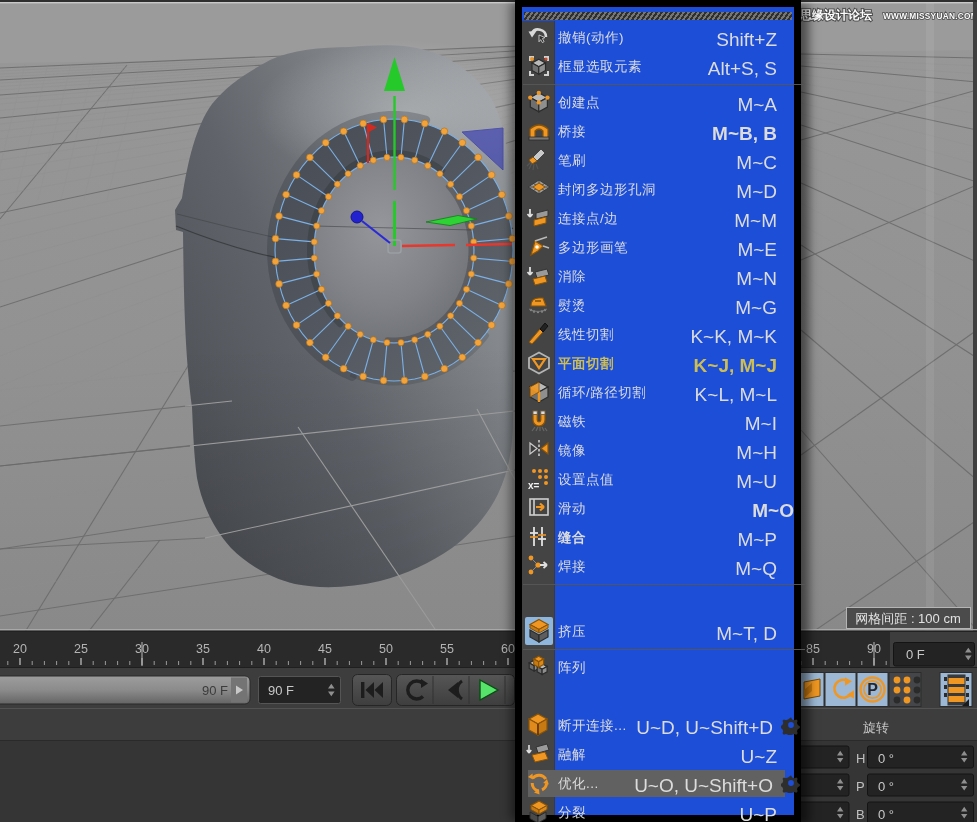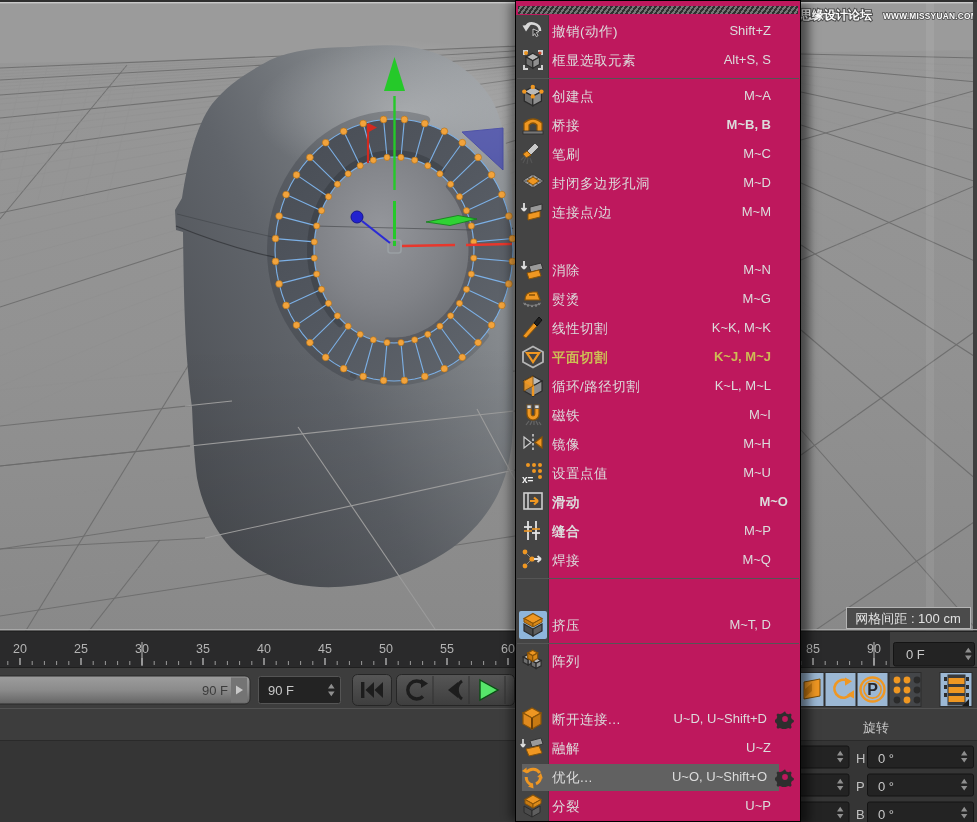--- a/index.html
+++ b/index.html
@@ -1,22 +1,22 @@
 <!DOCTYPE html>
 <html><head><meta charset="utf-8">
 <style>
 *{margin:0;padding:0;box-sizing:border-box}
 html,body{width:977px;height:822px;overflow:hidden;background:#3d3d3d;font-family:"Liberation Sans",sans-serif}
 #stage{position:relative;width:977px;height:822px;overflow:hidden}
-#menu{position:absolute;left:515px;top:0;width:286px;height:822px;background:#be185d;border:1px solid #000000;box-shadow:9px 4px 9px -1px rgba(0,0,0,0.5),-7px 0 9px -2px rgba(0,0,0,0.4)}
+#menu{position:absolute;left:515px;top:0;width:286px;height:822px;background:#1d4ed8;border:7px solid #000000;box-shadow:9px 4px 9px -1px rgba(0,0,0,0.5),-7px 0 9px -2px rgba(0,0,0,0.4)}
 #menu .tear{position:absolute;left:2px;right:2px;top:5px;height:8px;background:repeating-linear-gradient(125deg,#2f2f2f 0px,#2f2f2f 2px,#757575 2px,#757575 4px)}
 #menu .iconcol{position:absolute;left:0;top:14px;bottom:0;width:33px;background:#444444;border-right:1px solid #3a3a3a}
 .mrow{position:absolute;left:0;width:284px;height:29px}
 .mlabel{position:absolute;left:36px;top:6px;font-size:13.5px;letter-spacing:0.5px}
-.msc{position:absolute;top:6px;font-size:13px;color:#c9c9c9}
+.msc{position:absolute;top:6px;font-size:19px;color:#c9c9c9}
 .msep{position:absolute;left:1px;width:282px;height:1px;background:#3a3a3a;border-bottom:1px solid #555}
 .mhl{position:absolute;left:6px;width:257px;height:27px;background:#616161}
 .bluebox{position:absolute;left:3px;top:0;width:28px;height:28px;background:#8fb6dc;border-radius:2px}
 </style></head>
 <body>
 <div id="stage">
 <svg width="977" height="632" viewBox="0 0 977 632" style="position:absolute;left:0;top:0">
 <defs>
 <linearGradient id="gGround" x1="0" y1="0" x2="0" y2="1">
  <stop offset="0" stop-color="#979797"></stop>
@@ -577,20 +577,30 @@
       </div>
 <div class="mrow" style="top:197px">
         <svg width="26" height="26" viewBox="0 0 26 26" style="position:absolute;left:4px;top:1px">
           <path d="M4,4 v8 M4,12 l-2.5,-3 M4,12 l2.5,-3" stroke="#e0e0e0" stroke-width="1.8" fill="none"></path>
           <polygon points="10,8 22,5 22,11 10,14" fill="#999" stroke="#333" stroke-width="1"></polygon>
           <polygon points="8,15 20,12 20,18 8,21" fill="#ef9722" stroke="#8a5408" stroke-width="1"></polygon>
         </svg>
         <span class="mlabel" style="color:#dcdcdc;font-weight:normal">连接点/边</span>
         <span class="msc" style="color:#dcdcdc;font-weight:normal;right:29px">M~M</span>
       </div>
+<div class="mrow" style="top:226px">
+        <svg width="26" height="26" viewBox="0 0 26 26" style="position:absolute;left:4px;top:1px">
+          <polygon points="5,21 9,7 17,12 12,17" fill="#ef9722" stroke="#8a5408" stroke-width="1.2"></polygon>
+          <circle cx="11" cy="13" r="1.8" fill="#fff"></circle>
+          <line x1="9" y1="7" x2="21" y2="3" stroke="#bbb" stroke-width="1.4"></line>
+          <line x1="17" y1="12" x2="23" y2="14" stroke="#bbb" stroke-width="1.4"></line>
+        </svg>
+        <span class="mlabel" style="color:#dcdcdc;font-weight:normal">多边形画笔</span>
+        <span class="msc" style="color:#dcdcdc;font-weight:normal;right:29px">M~E</span>
+      </div>
 <div class="mrow" style="top:255px">
         <svg width="26" height="26" viewBox="0 0 26 26" style="position:absolute;left:4px;top:1px">
           <path d="M4,4 v8 M4,12 l-2.5,-3 M4,12 l2.5,-3" stroke="#e0e0e0" stroke-width="1.8" fill="none"></path>
           <polygon points="9,9 21,6 23,12 11,15" fill="#9a9a9a" stroke="#333" stroke-width="1"></polygon>
           <polygon points="7,16 19,13 21,19 9,22" fill="#ef9722" stroke="#8a5408" stroke-width="1"></polygon>
         </svg>
         <span class="mlabel" style="color:#dcdcdc;font-weight:normal">消除</span>
         <span class="msc" style="color:#dcdcdc;font-weight:normal;right:29px">M~N</span>
       </div>
 <div class="mrow" style="top:284px">
@@ -673,21 +683,21 @@
         </svg>
         <span class="mlabel" style="color:#dcdcdc;font-weight:normal">设置点值</span>
         <span class="msc" style="color:#dcdcdc;font-weight:normal;right:29px">M~U</span>
       </div>
 <div class="mrow" style="top:487px">
         <svg width="26" height="26" viewBox="0 0 26 26" style="position:absolute;left:4px;top:1px">
           <rect x="4" y="4" width="18" height="16" fill="none" stroke="#cfcfcf" stroke-width="1.6"></rect>
           <line x1="8" y1="4" x2="8" y2="20" stroke="#cfcfcf" stroke-width="1.6"></line>
           <path d="M10,12 H18 M18,12 l-4,-3.5 M18,12 l-4,3.5" stroke="#ef9722" stroke-width="2.2" fill="none"></path>
         </svg>
-        <span class="mlabel" style="color:#dcdcdc;font-weight:bold">滑动</span>
+        <span class="mlabel" style="color:#dcdcdc;font-weight:normal">滑动</span>
         <span class="msc" style="color:#dcdcdc;font-weight:bold;right:12px">M~O</span>
       </div>
 <div class="mrow" style="top:516px">
         <svg width="26" height="26" viewBox="0 0 26 26" style="position:absolute;left:4px;top:1px">
           <g stroke="#e3e3e3" stroke-width="1.8">
             <line x1="8" y1="3" x2="8" y2="22"></line>
             <line x1="16" y1="3" x2="16" y2="22"></line>
             <line x1="4" y1="9" x2="12" y2="9"></line>
             <line x1="12" y1="15" x2="20" y2="15"></line>
           </g>

